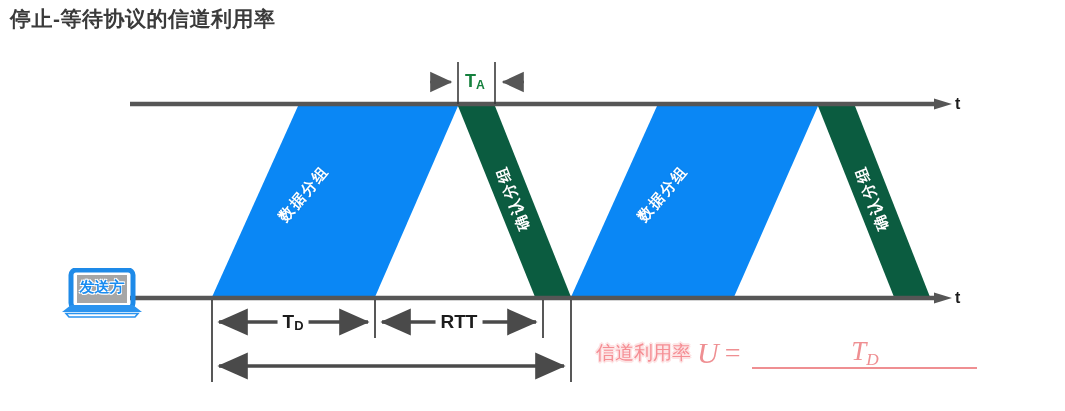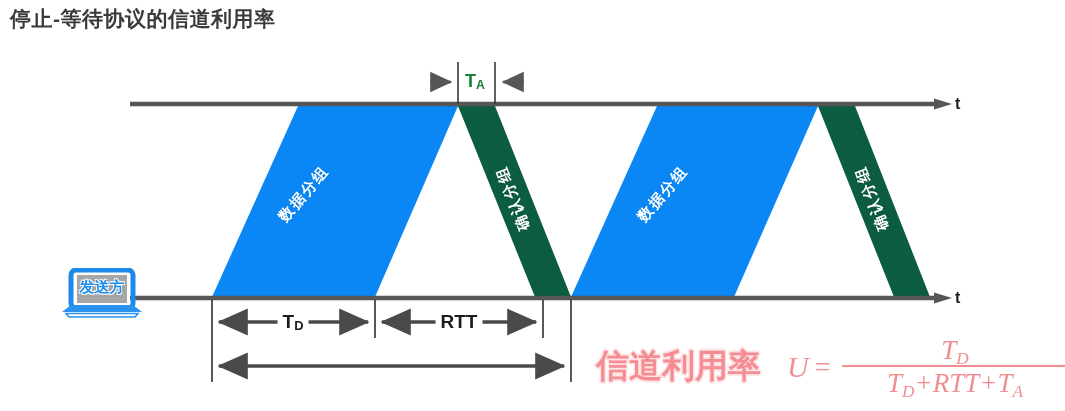--- a/index.html
+++ b/index.html
@@ -100,26 +100,26 @@
   
   #formula-wrap {
     position: absolute;
     left: 596px;
     top: 336px;
     display: flex;
     align-items: center;
     color: #ef8f92;
   }
   #formula-cn {
-    font-size: 33px;
-    font-weight: bold;
+    font-size: 19px;
+    font-weight: normal;
     color: #f58e94;
     text-shadow: 1.3px 1.3px 0 #fde3e4, -1.3px -1.3px 0 #fde3e4, 1.3px -1.3px 0 #fde3e4, -1.3px 1.3px 0 #fde3e4, 0 1.6px 0 #fde3e4, 0 -1.6px 0 #fde3e4;
     letter-spacing: 0px;
-    margin-right: 26px;
+    margin-right: 6px;
     white-space: nowrap;
   }
   #formula-u {
     font-family: "Liberation Serif", "DejaVu Serif", serif;
     font-style: italic;
     font-size: 30px;
     color: #ef8f92;
     margin-right: 6px;
   }
   #formula-eq {
@@ -261,17 +261,16 @@
   <div class="dim-label" style="left:459px; top:312px; transform: translateX(-50%);">RTT</div>
 
 
   <div id="formula-wrap">
     <div id="formula-cn">信道利用率</div>
     <div id="formula-u">U</div>
     <div id="formula-eq">=</div>
     <div id="fraction">
       <div id="frac-num"><span>T</span><span class="sub-i">D</span></div>
       <div id="frac-bar"></div>
-      <div id="frac-den"><span>T</span><span class="sub-i">D</span><span>+</span><span>RTT</span><span>+</span><span>T</span><span class="sub-i">A</span></div>
     </div>
   </div>
 
 </div>
 
 </body></html>

